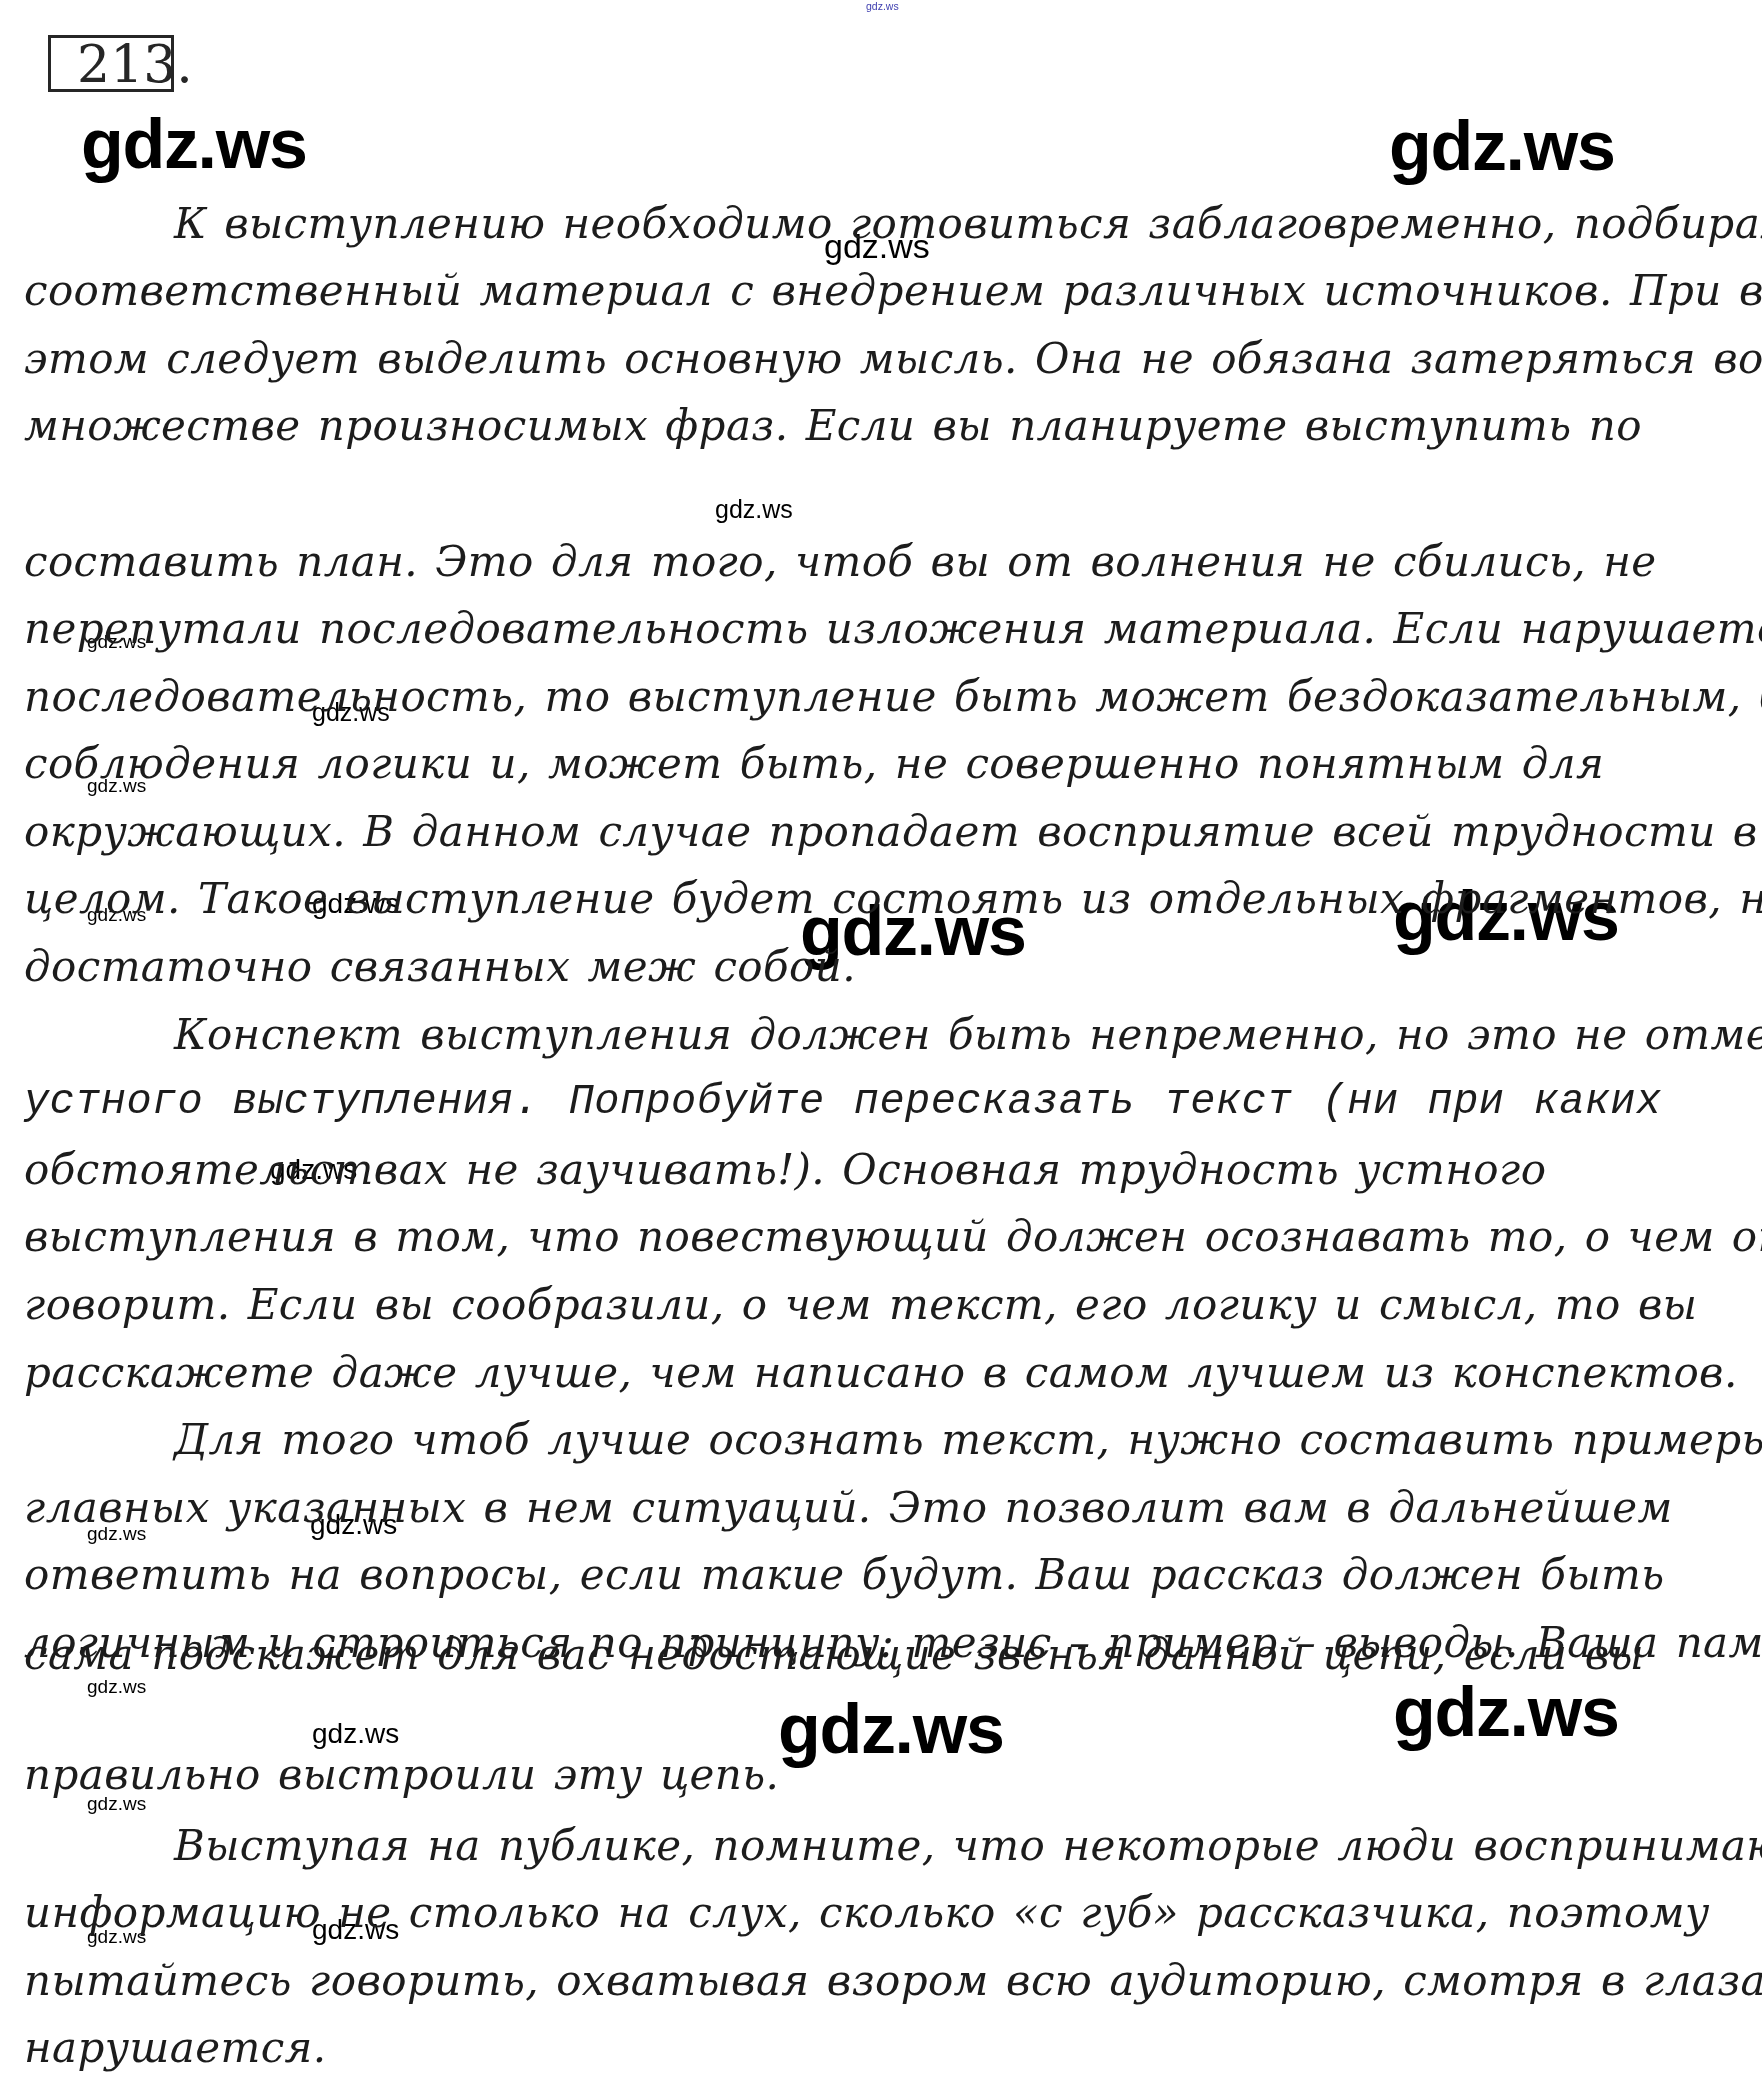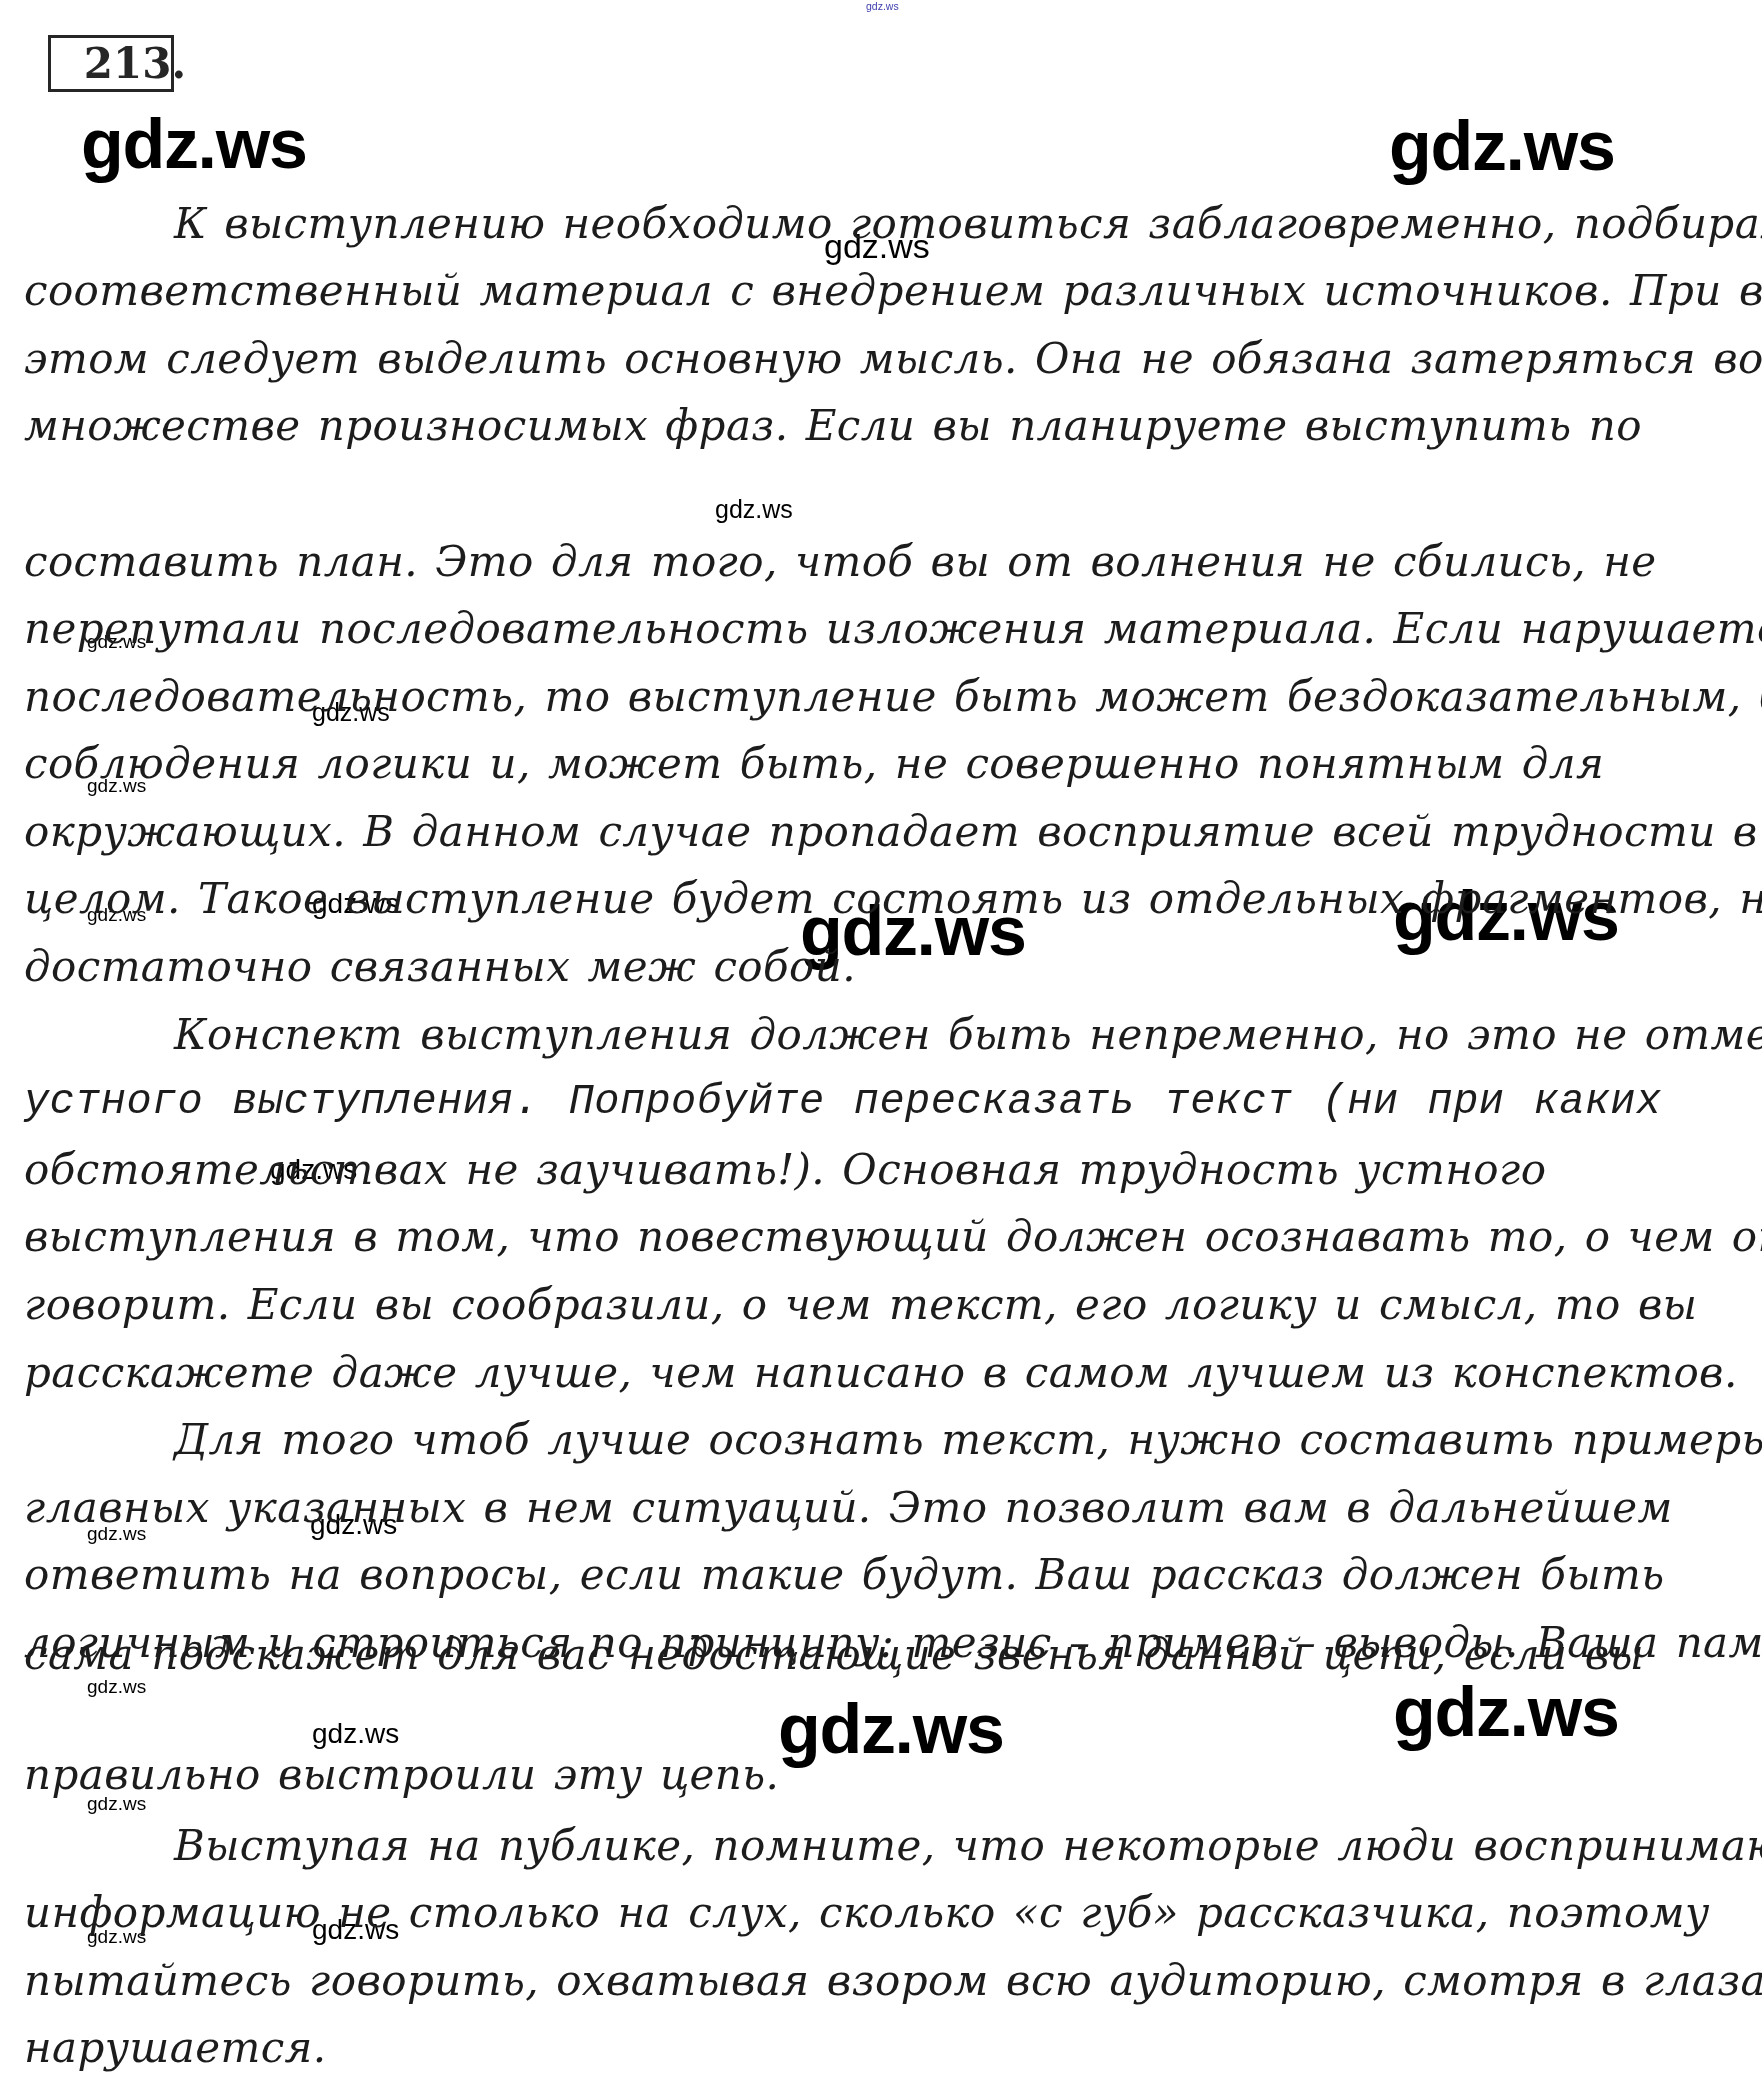--- a/index.html
+++ b/index.html
@@ -22,22 +22,22 @@
     top: 35px;
     width: 120px;
     height: 51px;
     border: 3.9px solid #262626;
     display: flex;
     align-items: center;
     justify-content: center;
   }
   .ex-box span {
     font-family: "DejaVu Serif", serif;
-    font-weight: bold;
-    font-size: 42px;
+    font-weight: normal;
+    font-size: 52px;
     color: #262626;
     line-height: 1;
     margin-left: 48px;
   }
   
   .doc-title {
     position: absolute;
     left: 406px;
     top: 124px;
     font-style: italic;

